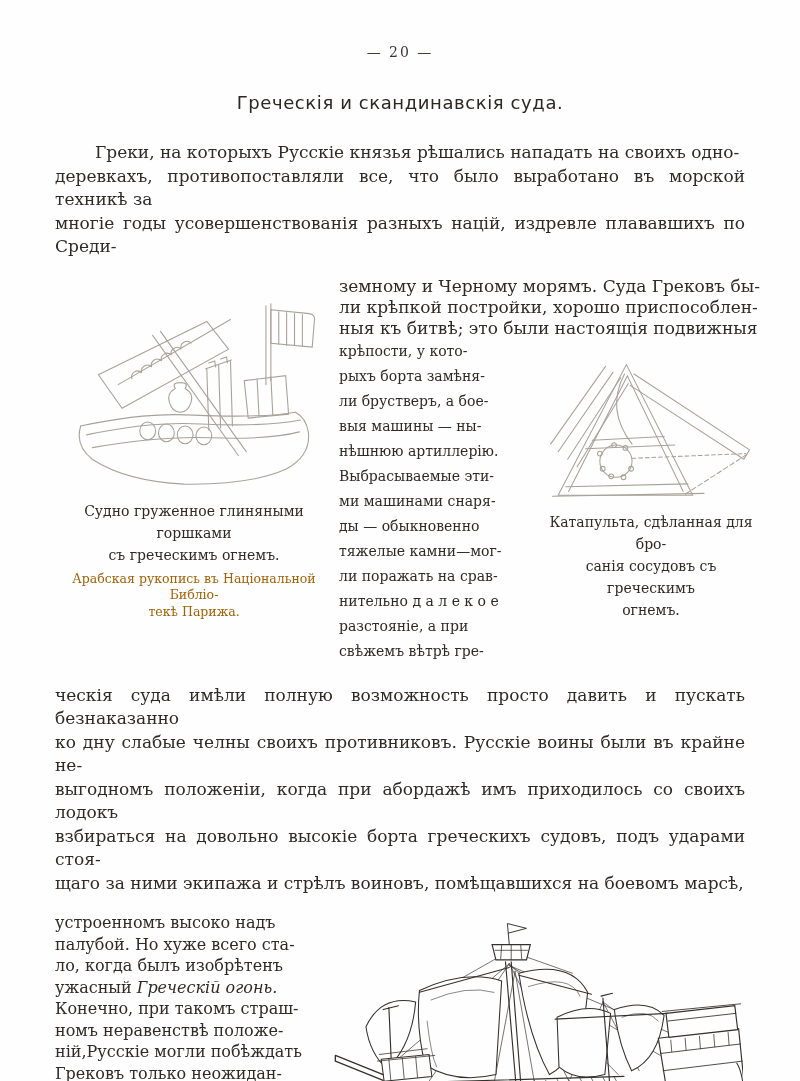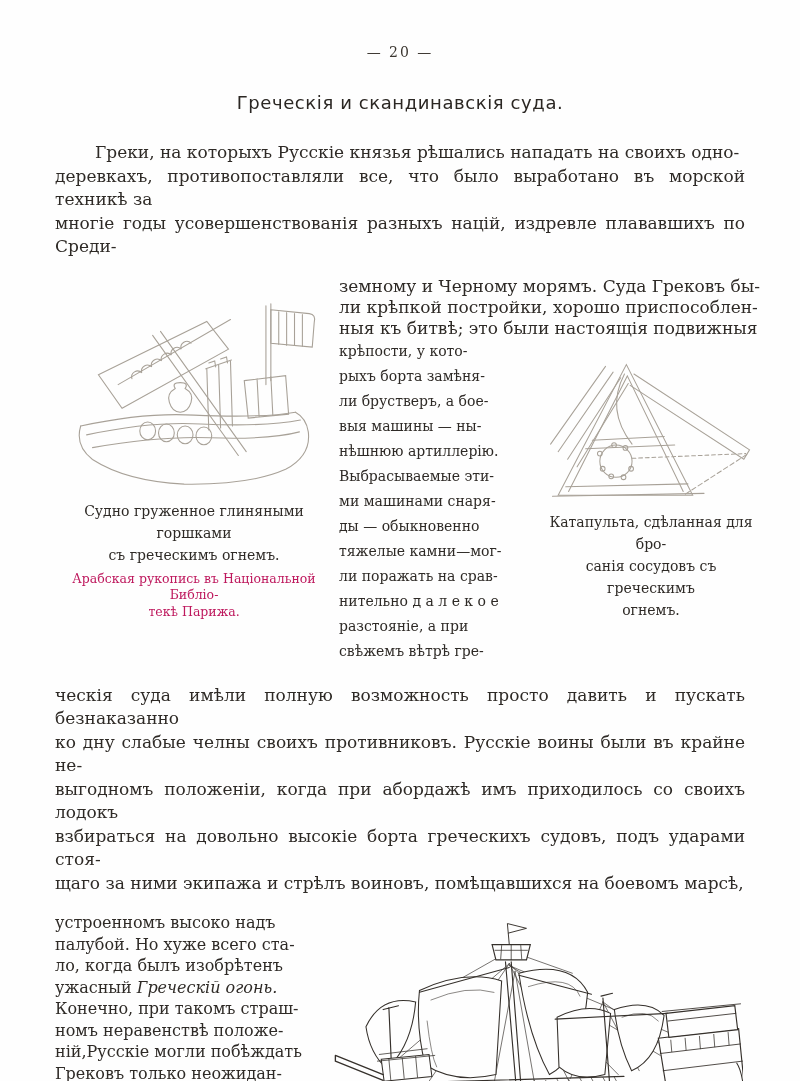--- a/index.html
+++ b/index.html
@@ -13,21 +13,21 @@
   .title{
     text-align:center;font-family:"DejaVu Sans",sans-serif;font-weight:400;
     font-size:18px;letter-spacing:.6px;margin:32px 0 0 0;color:#2b2username7;color:#2b2723;
   }
   .body-lines{white-space:pre-line;font-size:17px;line-height:23.5px;text-align:justify;}
   .para1{margin-top:28px;text-indent:40px;}
   .row-b{display:flex;margin-top:2px;}
   .fig-left{width:278px;flex:none;text-align:center;}
   .fig-left svg{display:block;margin:14px auto 0 auto;}
   .figcap{font-size:14px;line-height:22px;text-align:center;margin-top:8px;white-space:pre-line;}
-  .figsrc{font-size:12.5px;line-height:16.5px;text-align:center;margin-top:5px;color:#be185d;white-space:pre-line;}
+  .figsrc{font-size:12.5px;line-height:16.5px;text-align:center;margin-top:5px;color:#a16207;white-space:pre-line;}
   .col-right{flex:1;padding-left:6px;}
   .right-top{font-size:17px;line-height:21px;white-space:pre-line;}
   .row-b2{display:flex;}
   .mid-col{width:192px;flex:none;font-size:14px;line-height:25px;white-space:pre-line;}
   .fig-catapult{flex:1;text-align:center;padding-top:2px;}
   .fig-catapult svg{display:block;margin:0 auto;}
   .para2{margin-top:20px;}
   .row-d{display:flex;margin-top:6px;}
   .col-left{width:274px;flex:none;}
   .left-p{font-size:16px;line-height:21.5px;white-space:pre-line;margin:0;}

